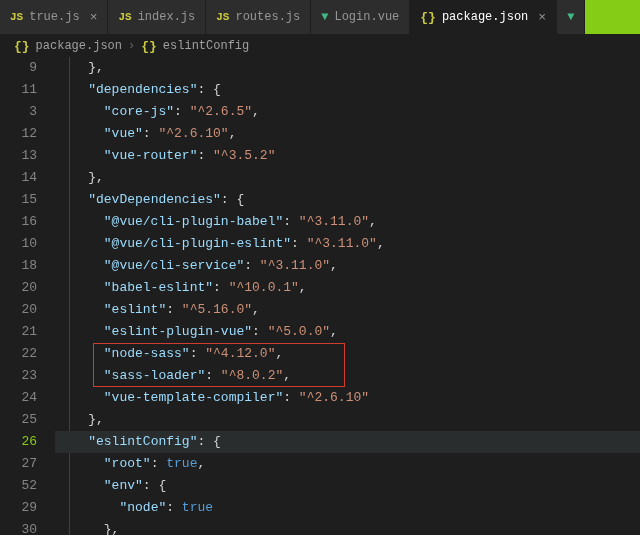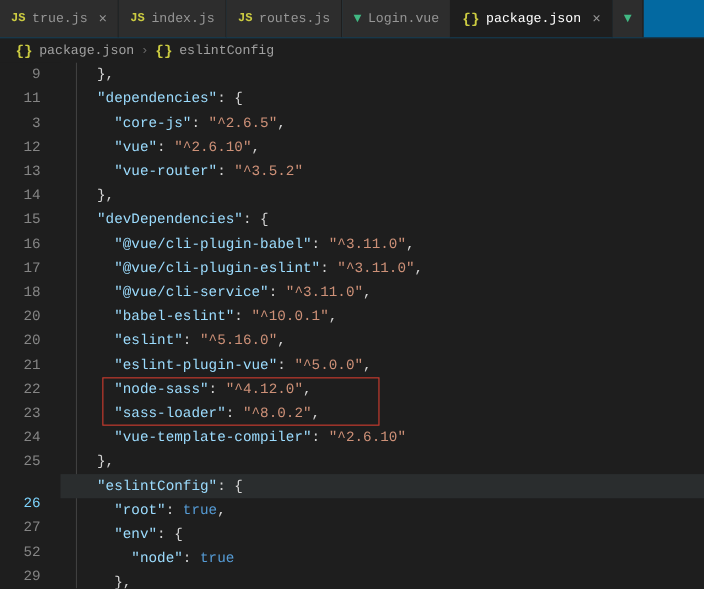--- a/index.html
+++ b/index.html
@@ -8,21 +8,21 @@
     background: #1e1e1e;
     font-family: Consolas, 'Courier New', monospace;
     font-size: 13px;
     color: #d4d4d4;
     width: 640px;
     height: 535px;
     overflow: hidden;
   }
   .tabs {
     display: flex;
-    background: #0369a1;
+    background: #84cc16;
     height: 35px;
     border-bottom: 1px solid #1e1e1e;
     overflow: hidden;
     text-align: right;
   }
   .tab {
     display: flex;
     align-items: center;
     padding: 0 10px;
     gap: 6px;
@@ -63,21 +63,21 @@
     padding-right: 18px;
     color: #858585;
     user-select: none;
     background: #1e1e1e;
   }
   .line-num {
     height: 22px;
     line-height: 22px;
     font-size:13px;
   }
-  .gutter .current { color: #7dd3fc; margin-top: 16px; }
+  .gutter .current { color: #84cc16; }
   .code {
     flex: 1;
     position: relative;
     padding-top:0;
   }
   .cline {
     height: 22px;
     line-height: 22px;
     white-space: pre;
     position:relative;
@@ -143,21 +143,21 @@
 <div class="editor">
   <div class="gutter" id="gutter">
       <div class="line-num">9</div>
       <div class="line-num">11</div>
       <div class="line-num">3</div>
       <div class="line-num">12</div>
       <div class="line-num">13</div>
       <div class="line-num">14</div>
       <div class="line-num">15</div>
       <div class="line-num">16</div>
-      <div class="line-num">17</div>
+      <div class="line-num">10</div>
       <div class="line-num">18</div>
       <div class="line-num">20</div>
       <div class="line-num">20</div>
       <div class="line-num">21</div>
       <div class="line-num">22</div>
       <div class="line-num">23</div>
       <div class="line-num">24</div>
       <div class="line-num">25</div>
       <div class="line-num current">26</div>
       <div class="line-num">27</div>

